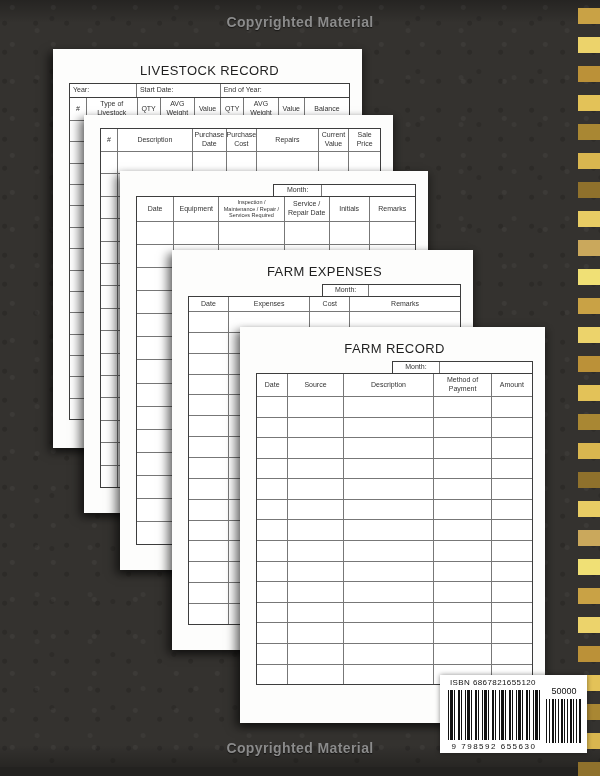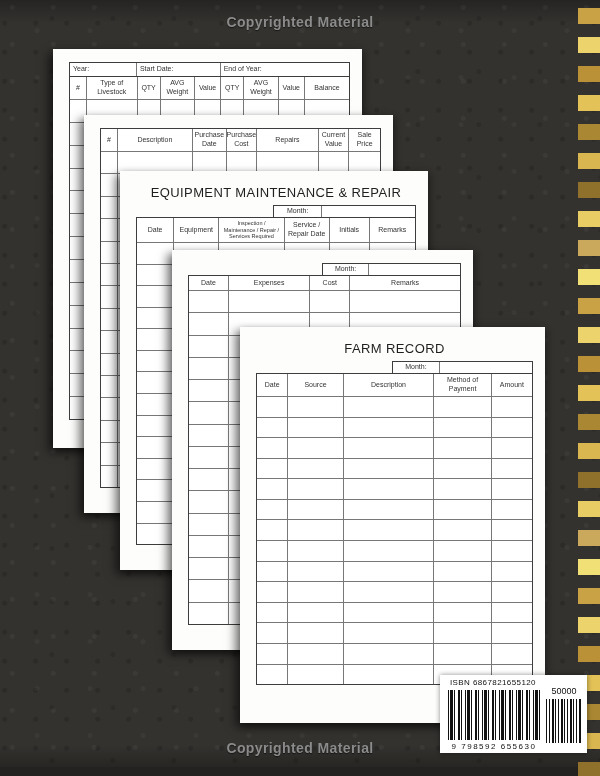--- a/index.html
+++ b/index.html
@@ -105,20 +105,21 @@
       <div class="stripe" style="top: 588px; left: 578px; width: 22px; height: 16px; background: rgb(201, 162, 69);"></div>
       <div class="stripe" style="top: 617px; left: 578px; width: 22px; height: 16px; background: rgb(236, 211, 107);"></div>
       <div class="stripe" style="top: 646px; left: 578px; width: 22px; height: 16px; background: rgb(187, 145, 56);"></div>
       <div class="stripe" style="top: 675px; left: 578px; width: 22px; height: 16px; background: rgb(227, 194, 88);"></div>
       <div class="stripe" style="top: 704px; left: 578px; width: 22px; height: 16px; background: rgb(169, 135, 51);"></div>
       <div class="stripe" style="top: 733px; left: 578px; width: 22px; height: 16px; background: rgb(217, 182, 79);"></div>
       <div class="stripe" style="top: 762px; left: 578px; width: 22px; height: 16px; background: rgb(143, 113, 44);"></div>
     </div>
   <div class="pages-layer">
       <div class="page" style="left: 53px; top: 49px; width: 309px; height: 399px; padding-bottom: 28px; z-index: 10;">
+        <div class="page-title">LIVESTOCK RECORD</div>
         <div class="ft">
           <div class="ft-inforow">
             <div class="ft-cell ft-left bR" style="width: 24%;">Year:</div>
             <div class="ft-cell ft-left bR" style="width: 30%;">Start Date:</div>
             <div class="ft-cell ft-left" style="width: 46%;">End of Year:</div>
           </div>
           <div class="ft-grid stacked">
             <div class="ft-row" style="flex: 0 0 22px;">
               <div class="ft-cell bR" style="width: 6.1%;">#</div>
               <div class="ft-cell bR" style="width: 18.1%;">Type of Livestock</div>
@@ -431,21 +432,20 @@
               <div class="ft-cell bR" style="width: 12%;"></div>
               <div class="ft-cell bR" style="width: 11%;"></div>
               <div class="ft-cell bR" style="width: 22%;"></div>
               <div class="ft-cell bR" style="width: 11%;"></div>
               <div class="ft-cell" style="width: 11%;"></div>
             </div>
           </div>
         </div>
       </div>
       <div class="page" style="left: 120px; top: 171px; width: 308px; height: 399px; padding-bottom: 25px; z-index: 12;">
-        <div class="page-title">EQUIPMENT MAINTENANCE &amp; REPAIR</div>
         <div class="ft">
           <div class="ft-month">
             <div class="ft-mspacer"></div>
             <div class="ft-mbox">
               <div class="ft-cell bR" style="width: 34%;">Month:</div>
               <div class="ft-cell"></div>
             </div>
           </div>
           <div class="ft-grid stacked">
             <div class="ft-row" style="flex: 0 0 24px;">
@@ -565,20 +565,21 @@
               <div class="ft-cell bR" style="width: 16.2%;"></div>
               <div class="ft-cell bR" style="width: 23.5%;"></div>
               <div class="ft-cell bR" style="width: 16.2%;"></div>
               <div class="ft-cell bR" style="width: 14.4%;"></div>
               <div class="ft-cell" style="width: 16.3%;"></div>
             </div>
           </div>
         </div>
       </div>
       <div class="page" style="left: 172px; top: 250px; width: 301px; height: 400px; padding-bottom: 25px; z-index: 13;">
+        <div class="page-title">FARM EXPENSES</div>
         <div class="ft">
           <div class="ft-month">
             <div class="ft-mspacer"></div>
             <div class="ft-mbox">
               <div class="ft-cell bR" style="width: 34%;">Month:</div>
               <div class="ft-cell"></div>
             </div>
           </div>
           <div class="ft-grid stacked">
             <div class="ft-row" style="flex: 0 0 14px;">

